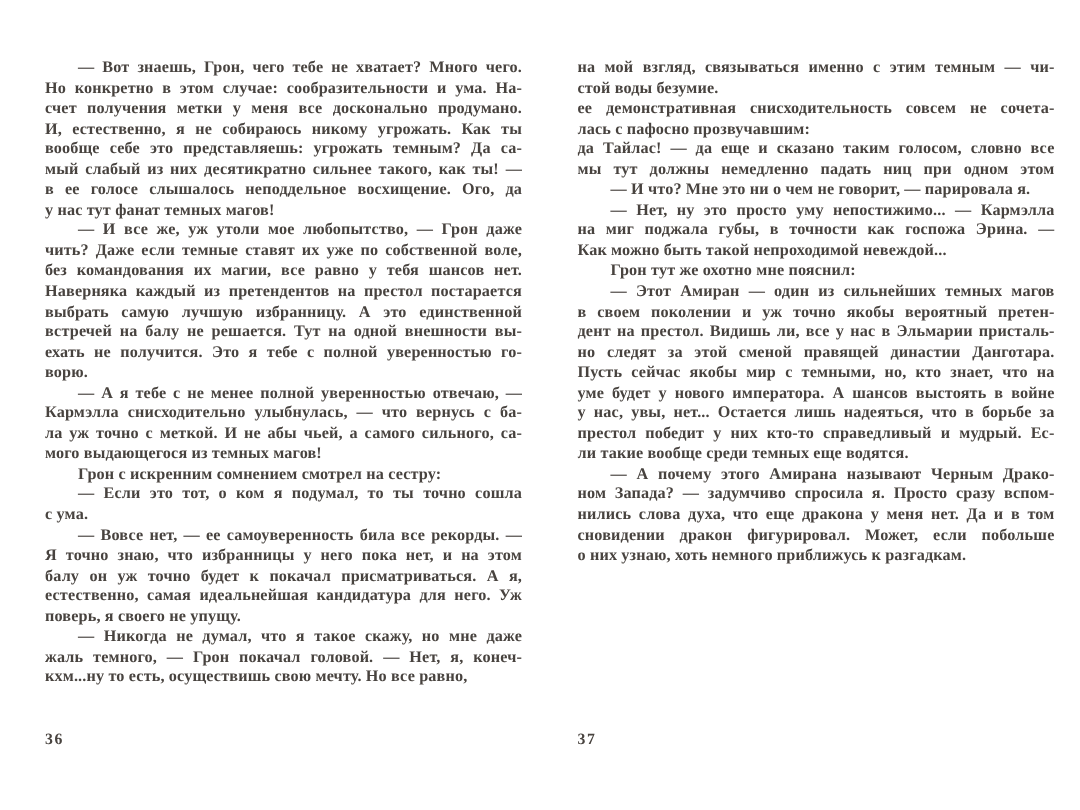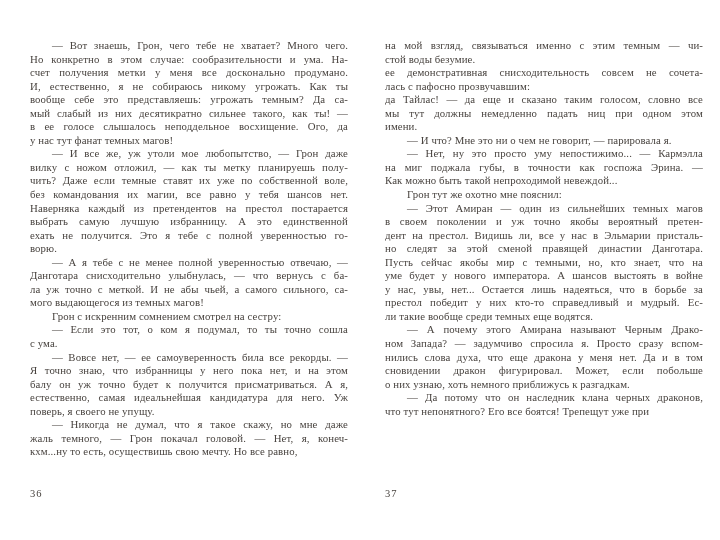--- a/index.html
+++ b/index.html
@@ -15,20 +15,21 @@
     width: 720px;
     height: 540px;
     background: #ffffff;
     font-family: "Liberation Serif", "DejaVu Serif", serif;
     color: #48433f;
   }
   .page {
     position: absolute;
     top: 0;
     height: 540px;
+    font-weight: bold;
   }
   .page-left  { left: 30px;  width: 318px; }
   .page-right { left: 385px; width: 318px; }
   .text-block {
     position: absolute;
     top: 39px;
     left: 0;
     right: 0;
   }
   .paragraph { margin: 0; padding: 0; }
@@ -66,45 +67,45 @@
           <div class="line">Но конкретно в этом случае: сообразительности и ума. На-</div>
           <div class="line">счет получения метки у меня все досконально продумано.</div>
           <div class="line">И, естественно, я не собираюсь никому угрожать. Как ты</div>
           <div class="line">вообще себе это представляешь: угрожать темным? Да са-</div>
           <div class="line">мый слабый из них десятикратно сильнее такого, как ты! —</div>
           <div class="line">в ее голосе слышалось неподдельное восхищение. Ого, да</div>
           <div class="line last">у нас тут фанат темных магов!</div>
         </div>
         <div class="paragraph">
           <div class="line indent">— И все же, уж утоли мое любопытство, — Грон даже</div>
-          <div class="line">вилку с ножом отложил, — как ты метку планируешь полу-</div>
           <div class="line">чить? Даже если темные ставят их уже по собственной воле,</div>
           <div class="line">без командования их магии, все равно у тебя шансов нет.</div>
           <div class="line">Наверняка каждый из претендентов на престол постарается</div>
           <div class="line">выбрать самую лучшую избранницу. А это единственной</div>
+          <div class="line">встречей на балу не решается. Тут на одной внешности вы-</div>
           <div class="line">ехать не получится. Это я тебе с полной уверенностью го-</div>
           <div class="line last">ворю.</div>
         </div>
         <div class="paragraph">
           <div class="line indent">— А я тебе с не менее полной уверенностью отвечаю, —</div>
-          <div class="line">Данготара снисходительно улыбнулась, — что вернусь с ба-</div>
+          <div class="line">Кармэлла снисходительно улыбнулась, — что вернусь с ба-</div>
           <div class="line">ла уж точно с меткой. И не абы чьей, а самого сильного, са-</div>
           <div class="line last">мого выдающегося из темных магов!</div>
         </div>
         <div class="paragraph">
           <div class="line last indent">Грон с искренним сомнением смотрел на сестру:</div>
         </div>
         <div class="paragraph">
           <div class="line indent">— Если это тот, о ком я подумал, то ты точно сошла</div>
           <div class="line last">с ума.</div>
         </div>
         <div class="paragraph">
           <div class="line indent">— Вовсе нет, — ее самоуверенность била все рекорды. —</div>
           <div class="line">Я точно знаю, что избранницы у него пока нет, и на этом</div>
-          <div class="line">балу он уж точно будет к получится присматриваться. А я,</div>
+          <div class="line">балу он уж точно будет к покачал присматриваться. А я,</div>
           <div class="line">естественно, самая идеальнейшая кандидатура для него. Уж</div>
           <div class="line last">поверь, я своего не упущу.</div>
         </div>
         <div class="paragraph">
           <div class="line indent">— Никогда не думал, что я такое скажу, но мне даже</div>
           <div class="line">жаль темного, — Грон покачал головой. — Нет, я, конеч-</div>
           <div class="line last">кхм...ну то есть, осуществишь свою мечту. Но все равно,</div>
         </div>
       </div>
     <div class="page-number">36</div>
@@ -115,21 +116,20 @@
           <div class="line">на мой взгляд, связываться именно с этим темным — чи-</div>
           <div class="line last">стой воды безумие.</div>
         </div>
         <div class="paragraph">
           <div class="line">ее демонстративная снисходительность совсем не сочета-</div>
           <div class="line last">лась с пафосно прозвучавшим:</div>
         </div>
         <div class="paragraph">
           <div class="line">да Тайлас! — да еще и сказано таким голосом, словно все</div>
           <div class="line">мы тут должны немедленно падать ниц при одном этом</div>
-          <div class="line last">имени.</div>
         </div>
         <div class="paragraph">
           <div class="line last indent">— И что? Мне это ни о чем не говорит, — парировала я.</div>
         </div>
         <div class="paragraph">
           <div class="line indent">— Нет, ну это просто уму непостижимо... — Кармэлла</div>
           <div class="line">на миг поджала губы, в точности как госпожа Эрина. —</div>
           <div class="line last">Как можно быть такой непроходимой невеждой...</div>
         </div>
         <div class="paragraph">
@@ -146,20 +146,16 @@
           <div class="line">престол победит у них кто-то справедливый и мудрый. Ес-</div>
           <div class="line last">ли такие вообще среди темных еще водятся.</div>
         </div>
         <div class="paragraph">
           <div class="line indent">— А почему этого Амирана называют Черным Драко-</div>
           <div class="line">ном Запада? — задумчиво спросила я. Просто сразу вспом-</div>
           <div class="line">нились слова духа, что еще дракона у меня нет. Да и в том</div>
           <div class="line">сновидении дракон фигурировал. Может, если побольше</div>
           <div class="line last">о них узнаю, хоть немного приближусь к разгадкам.</div>
         </div>
-        <div class="paragraph">
-          <div class="line indent">— Да потому что он наследник клана черных драконов,</div>
-          <div class="line last">что тут непонятного? Его все боятся! Трепещут уже при</div>
-        </div>
       </div>
     <div class="page-number">37</div>
   </div>
 </div>
 
 </body></html>

